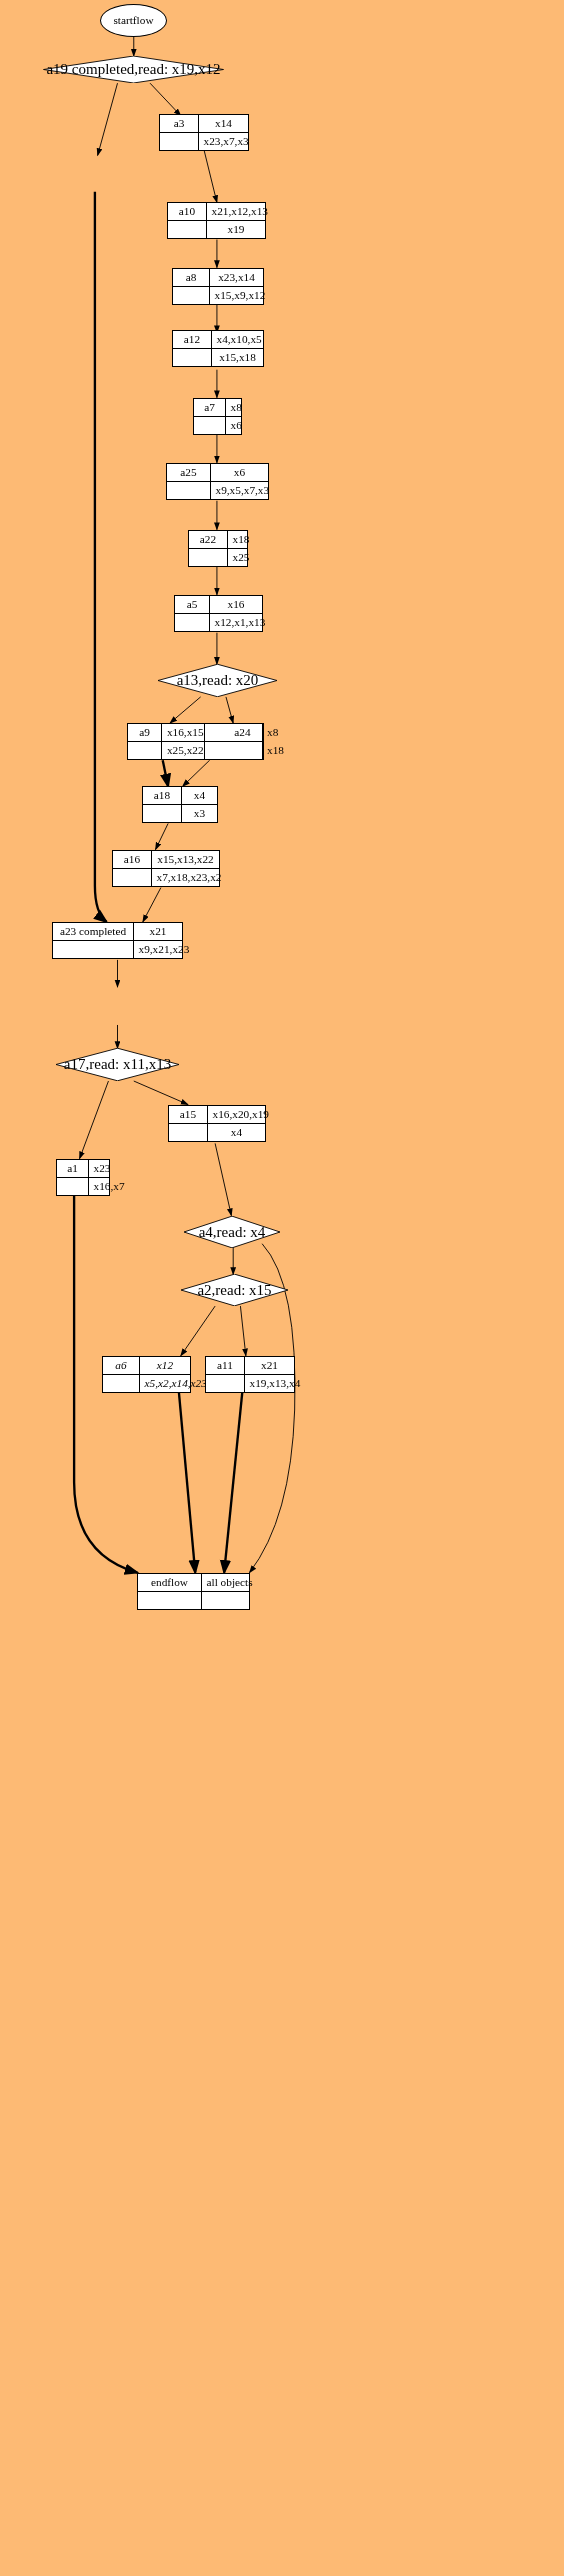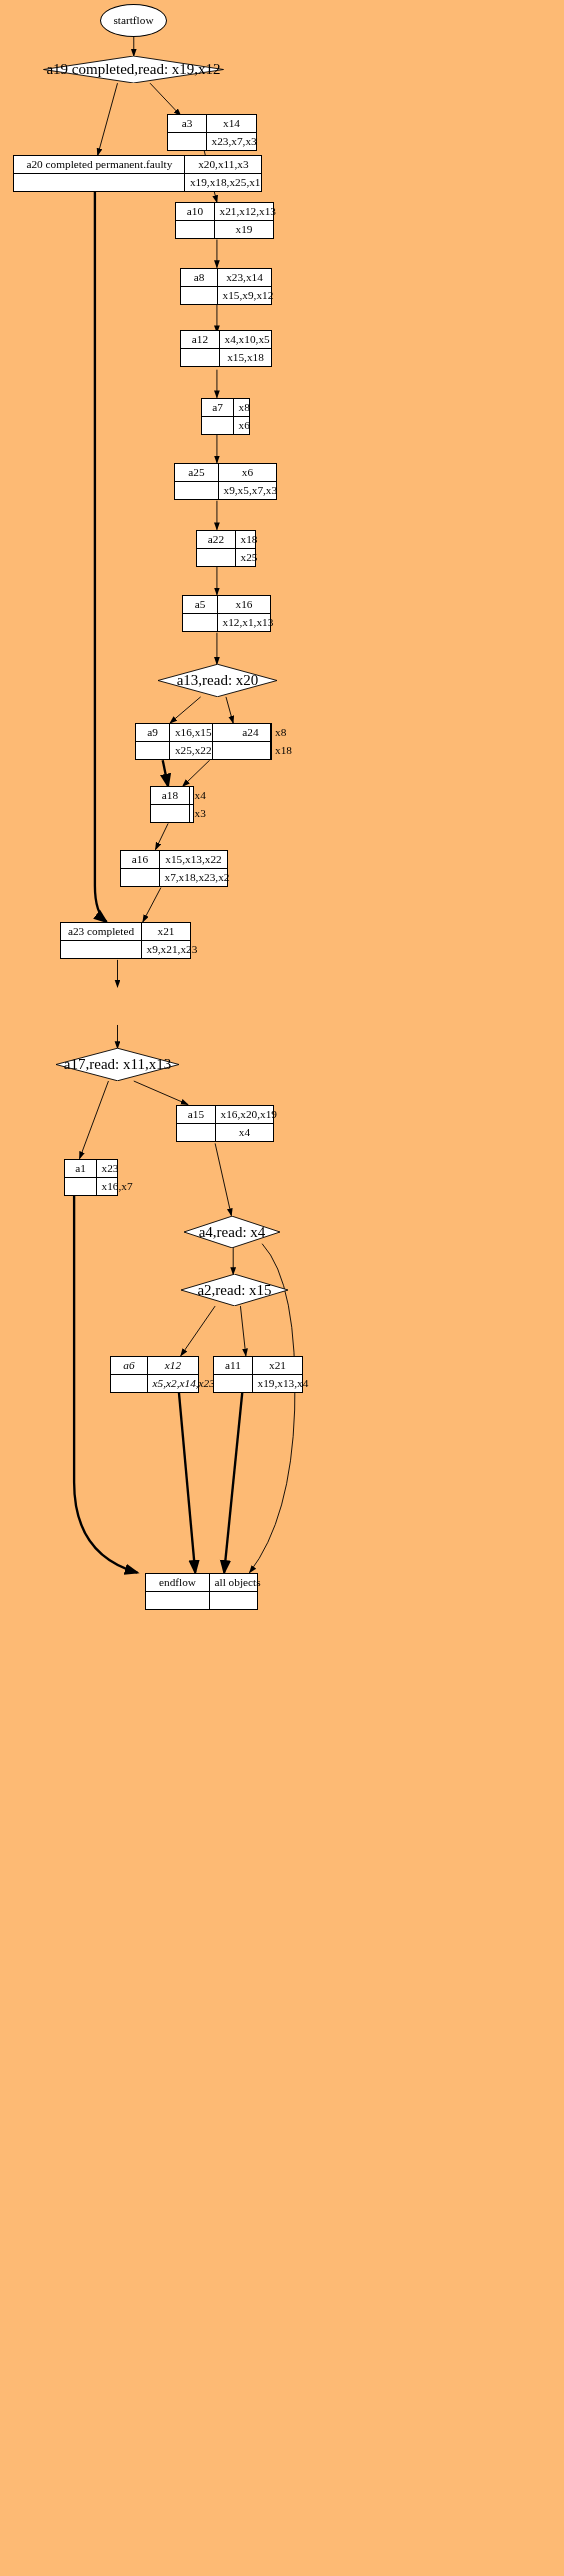--- a/index.html
+++ b/index.html
@@ -24,21 +24,20 @@
   .node{
     position:absolute;
     box-sizing:border-box;
   }
   .rec{
     border:0.9px solid #000;
     border-collapse:collapse;
     background:#fff;
     font-size:11.3px;
     line-height:1.05;
-    margin-left:8px;
   }
   table.rec{ table-layout:fixed; }
   table.rec td{
     border:0.9px solid #000;
     text-align:center;
     vertical-align:middle;
     padding:2.7px 4.5px;
     white-space:nowrap;
     font-size:11.3px;
   }
@@ -165,32 +164,20 @@
       <td class="idcell" style="width:29px;">a3</td>
       <td>x14</td>
     </tr>
     <tr>
       <td class="blank">&nbsp;</td>
       <td>x23,x7,x3</td>
     </tr>
   </tbody>
     </table>
 
-  <table class="node rec" style="left:5.4px;top:155px;width:249px;">
-    <tbody>
-        <tr>
-      <td class="idcell" style="width:161px;">a20 completed permanent.faulty</td>
-      <td>x20,x11,x3</td>
-    </tr>
-    <tr>
-      <td class="blank">&nbsp;</td>
-      <td>x19,x18,x25,x1</td>
-    </tr>
-  </tbody>
-    </table>
 
   <table class="node rec" style="left:167px;top:202px;width:99px;">
     <tbody>
         <tr>
       <td class="idcell" style="width:29px;">a10</td>
       <td>x21,x12,x13</td>
     </tr>
     <tr>
       <td class="blank">&nbsp;</td>
       <td>x19</td>
@@ -302,21 +289,21 @@
       <td class="idcell" style="width:29px;padding-left:23px;">a24</td>
       <td>x8</td>
     </tr>
     <tr>
       <td class="blank">&nbsp;</td>
       <td>x18</td>
     </tr>
   </tbody>
     </table>
 
-  <table class="node rec" style="left:142px;top:786px;width:44px;">
+  <table class="node rec" style="left:142px;top:786px;width:76px;">
     <tbody>
         <tr>
       <td class="idcell" style="width:29px;">a18</td>
       <td>x4</td>
     </tr>
     <tr>
       <td class="blank">&nbsp;</td>
       <td>x3</td>
     </tr>
   </tbody>

